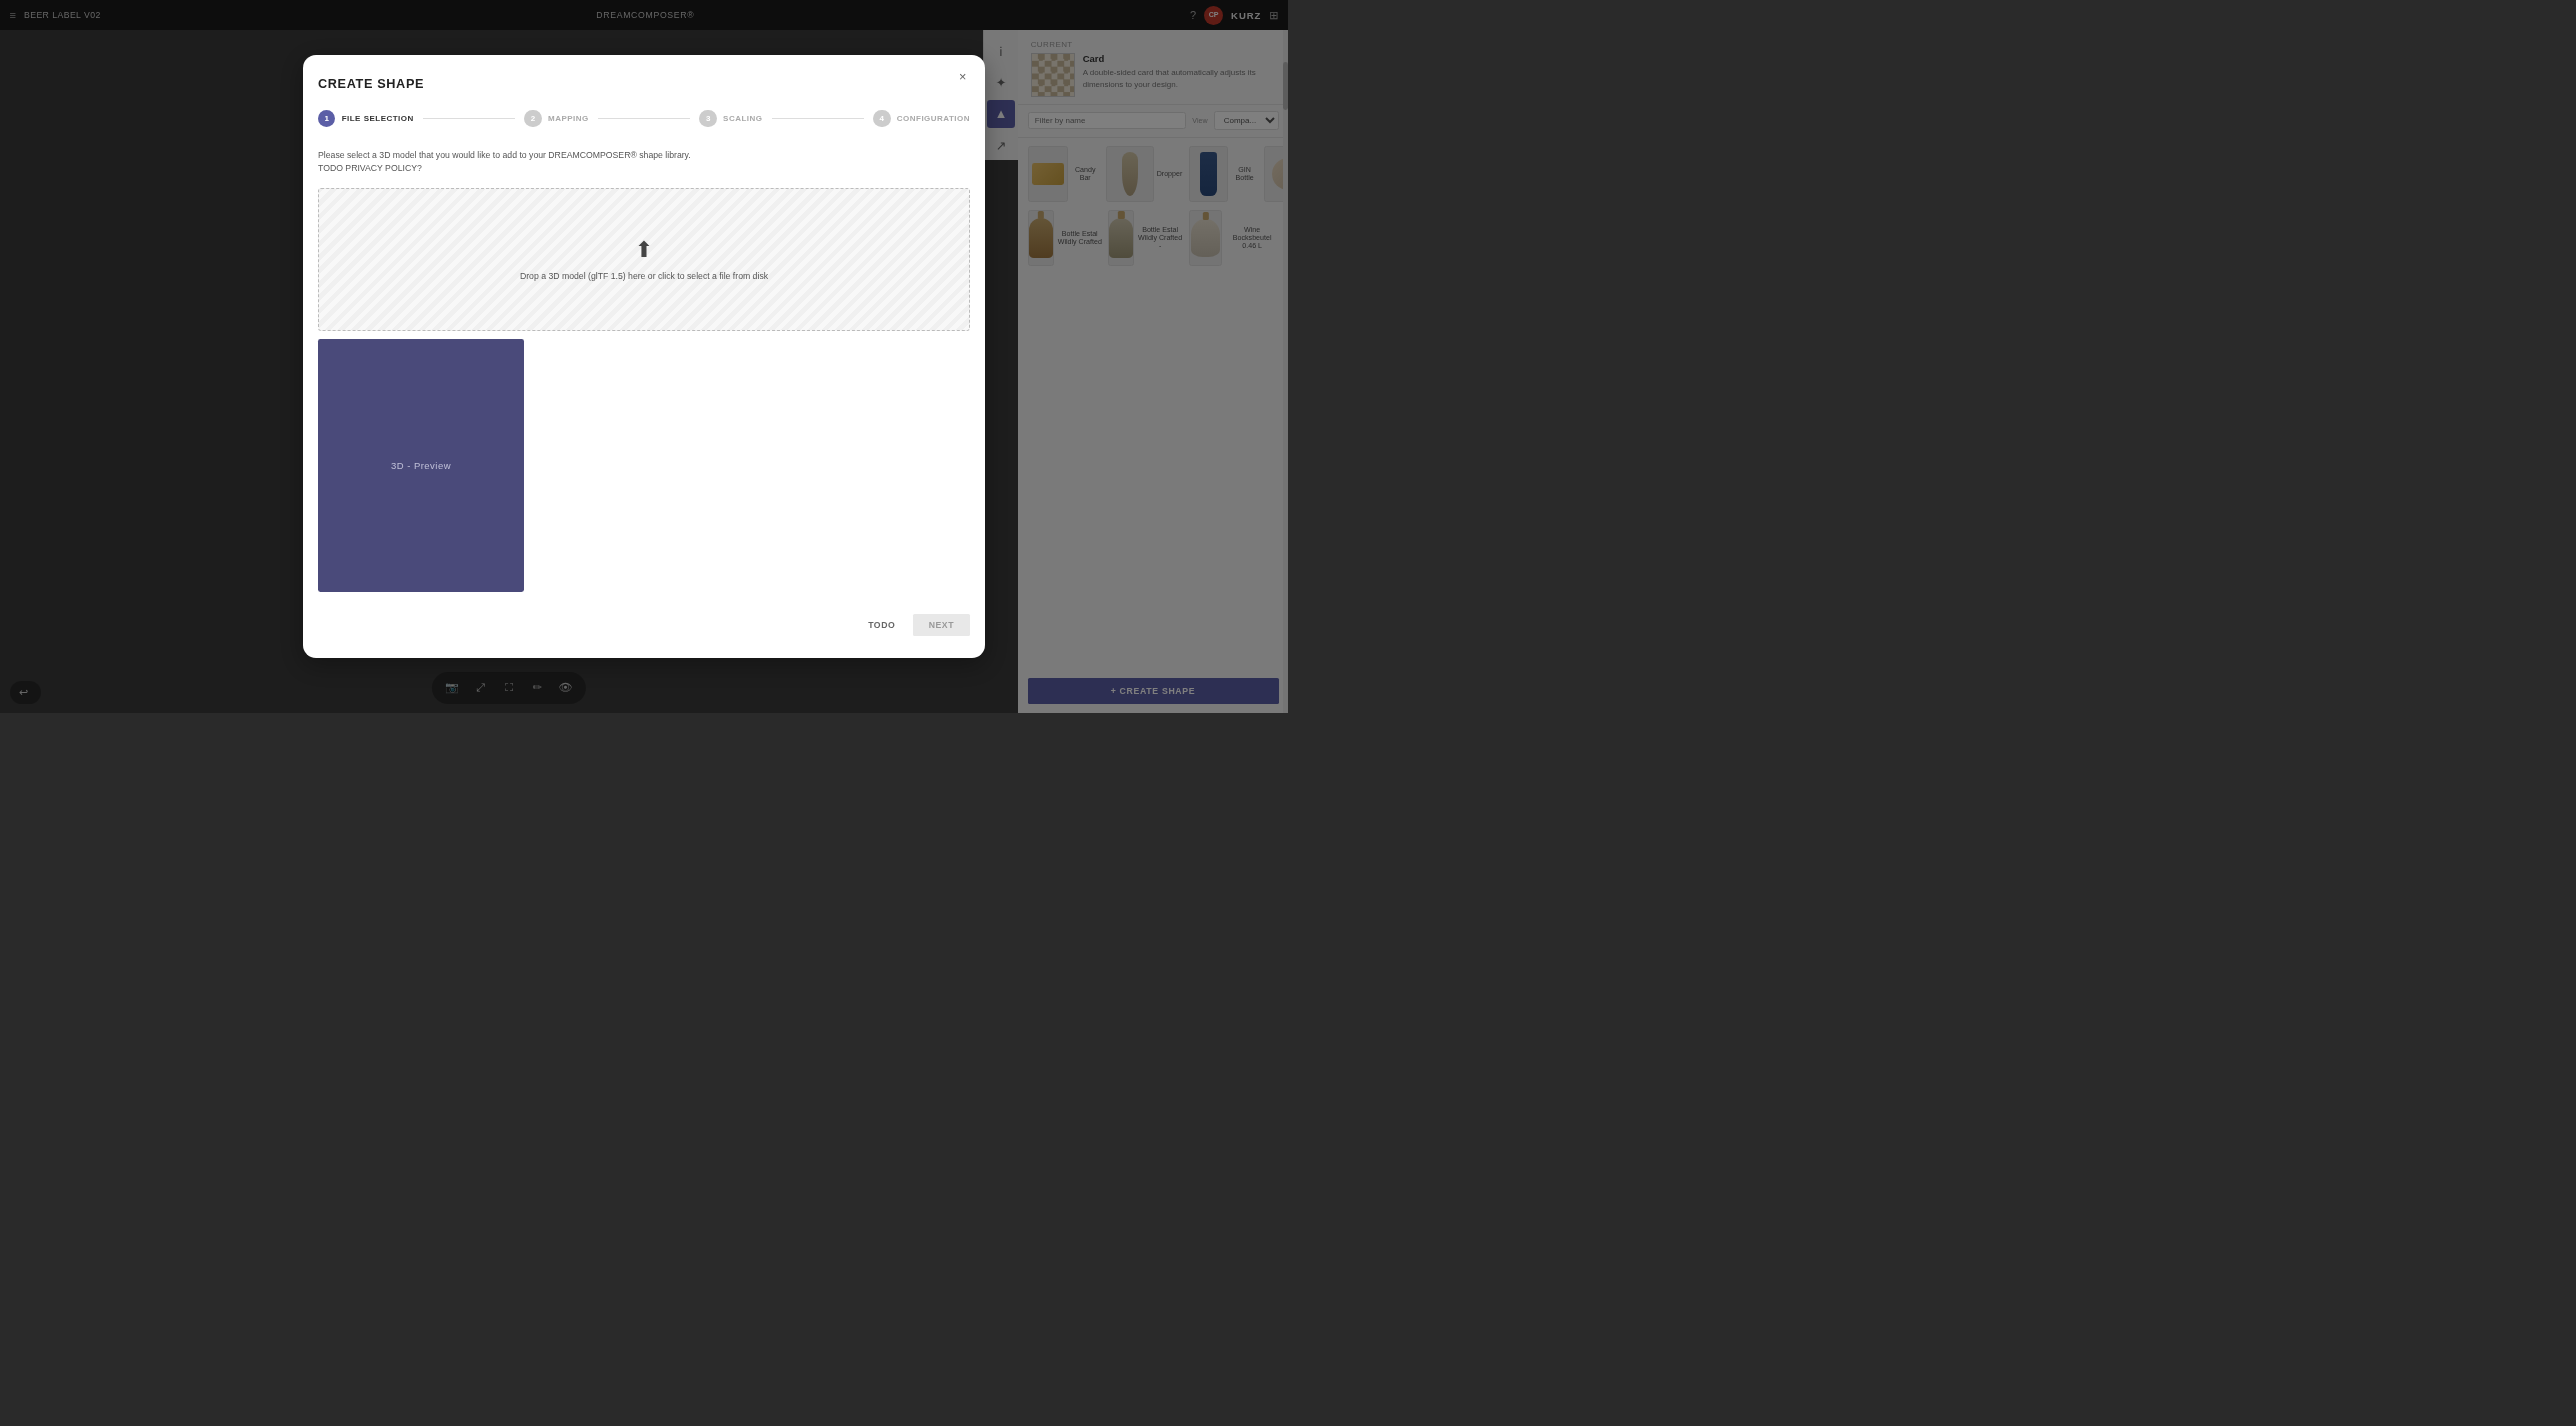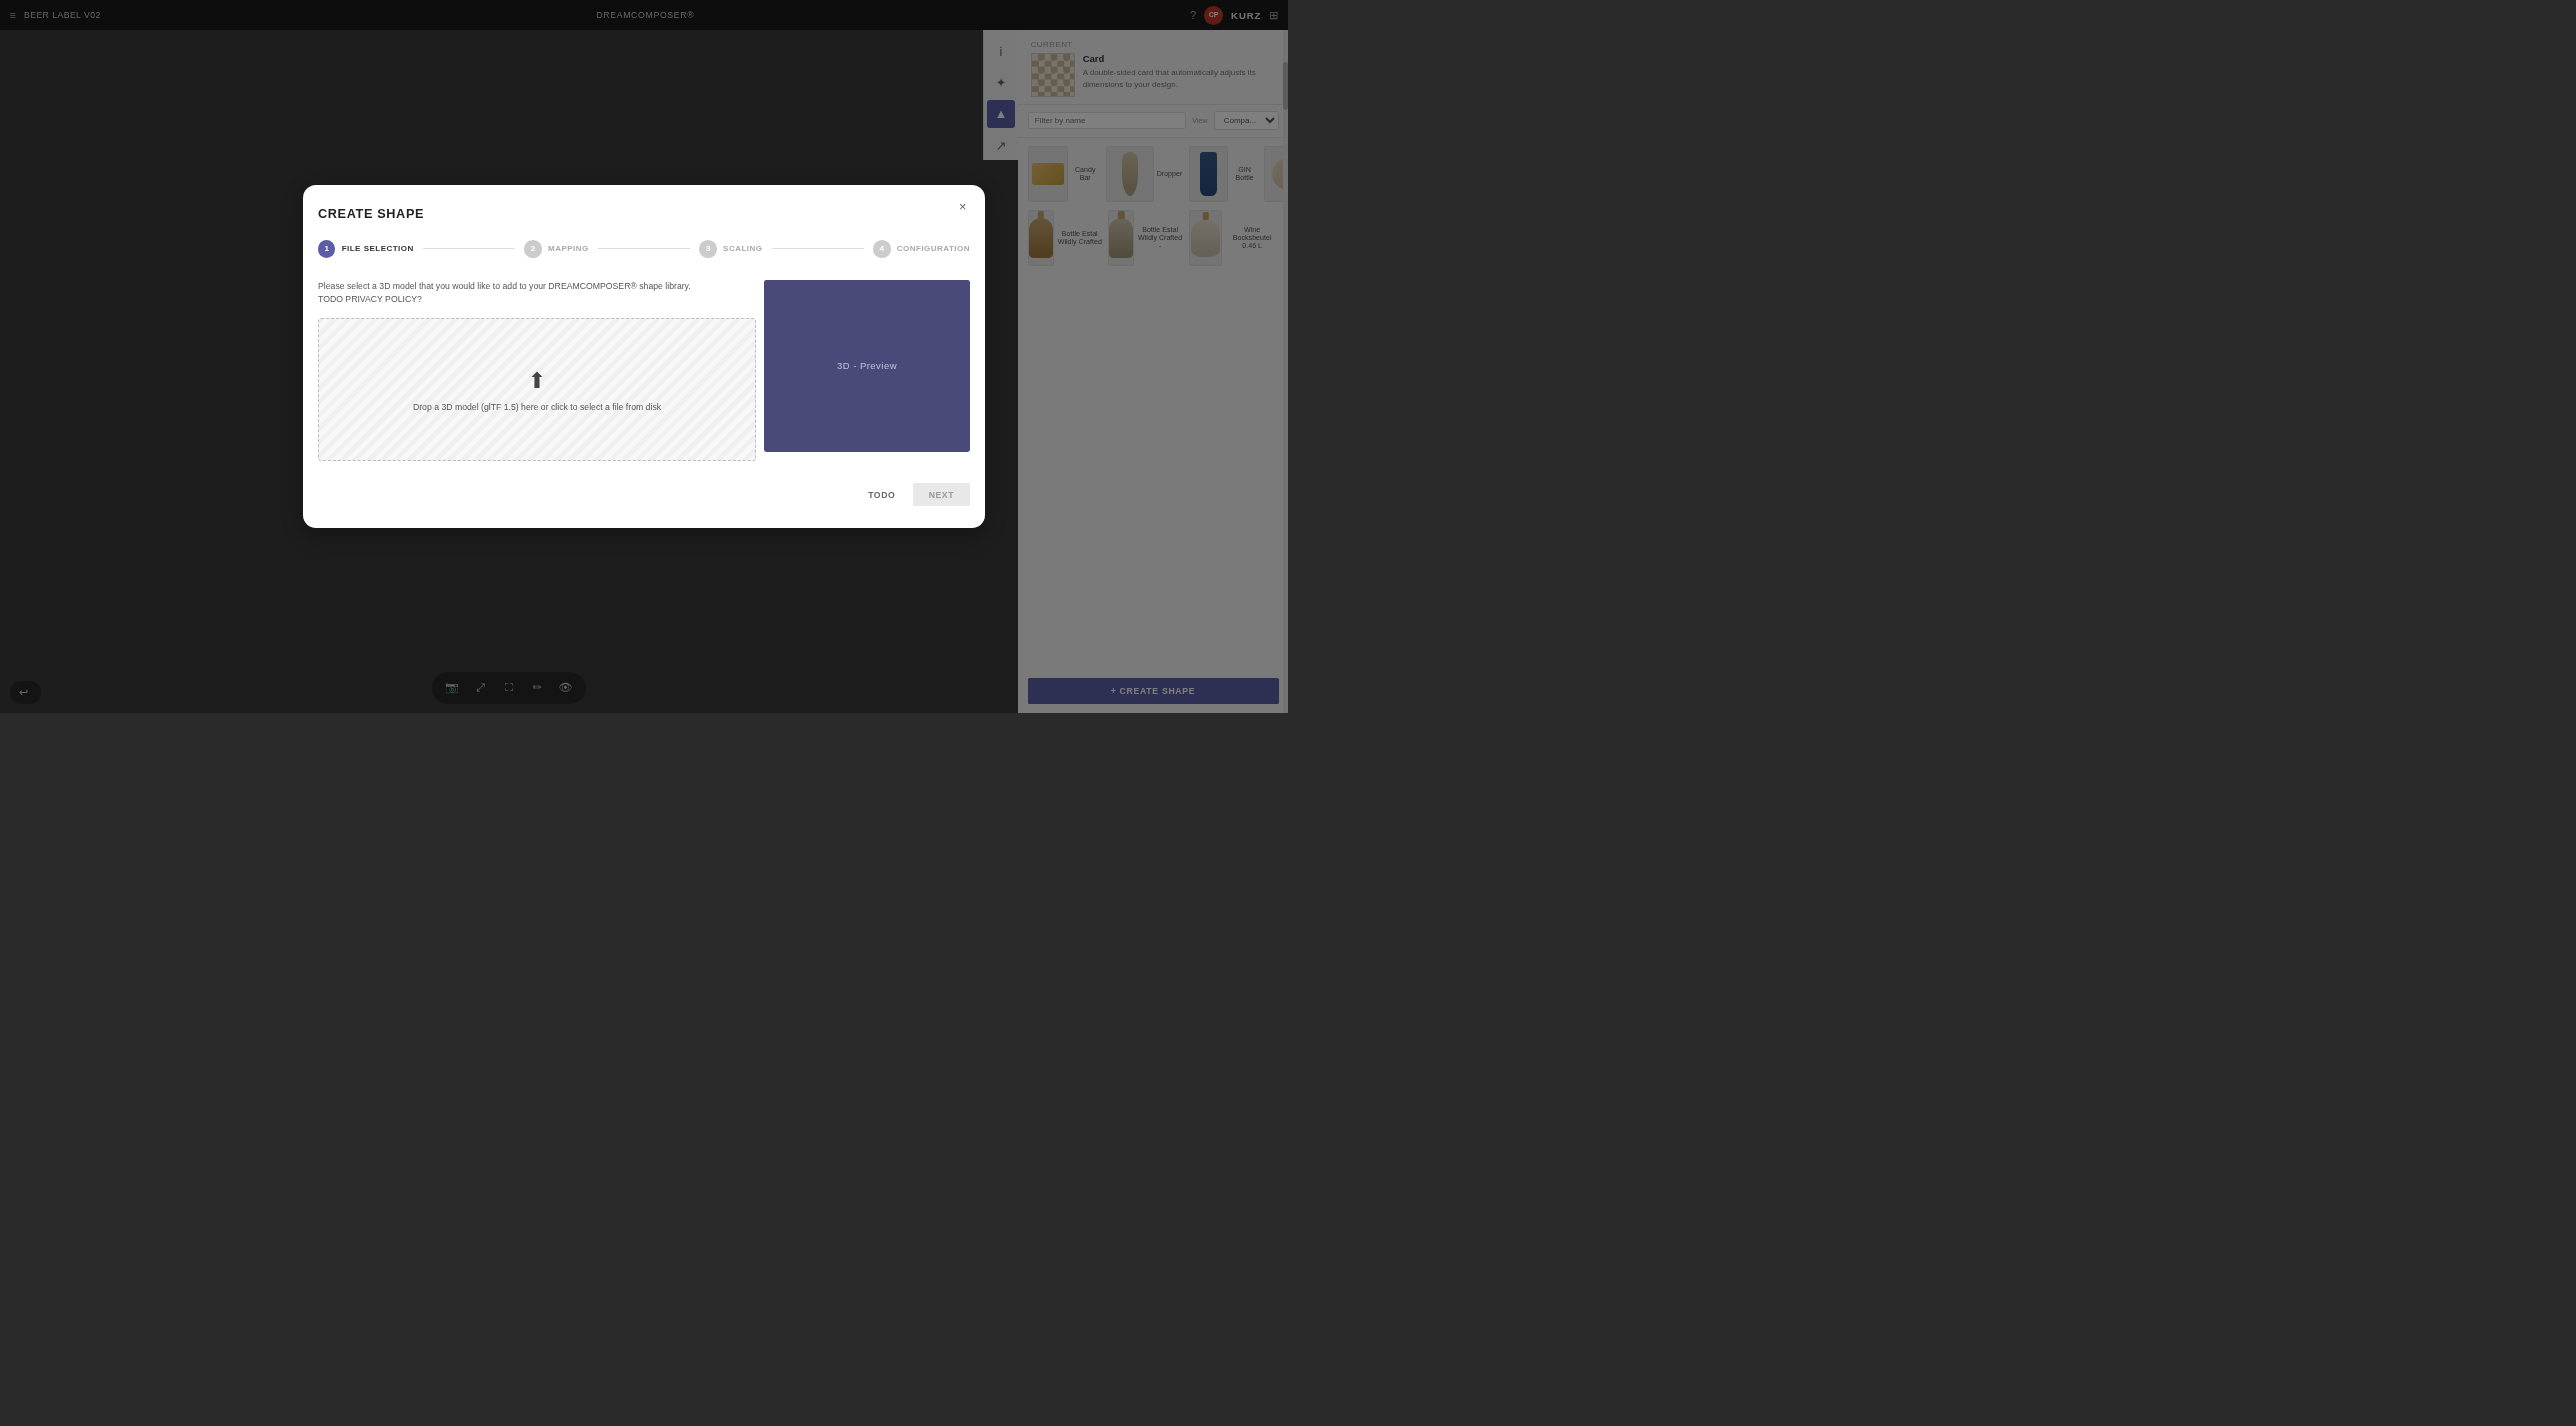--- a/index.html
+++ b/index.html
@@ -383,20 +383,21 @@
       height: 0.8px;
       background: #ddd;
       margin: 0 9.5px;
       min-width: 48px;
     }
 
     
     .modal-body {
       display: flex;
       gap: 8px;
+      flex-direction: column;
     }
 
     
     .drop-zone-container {
       flex: 1;
     }
     .modal-description {
       font-size: 8.7px;
       color: #555;
       margin-bottom: 12.7px;
@@ -431,21 +432,21 @@
       text-align: center;
     }
 
     
     .preview-panel {
       width: 206px;
       flex-shrink: 0;
     }
     .preview-box {
       width: 100%;
-      height: 172px;
+      height: 253px;
       background: #4a4a7a;
       border-radius: 2.4px;
       display: flex;
       align-items: center;
       justify-content: center;
     }
     .preview-label {
       color: #c0c0d8;
       font-size: 9.5px;
       letter-spacing: 0.05em;

